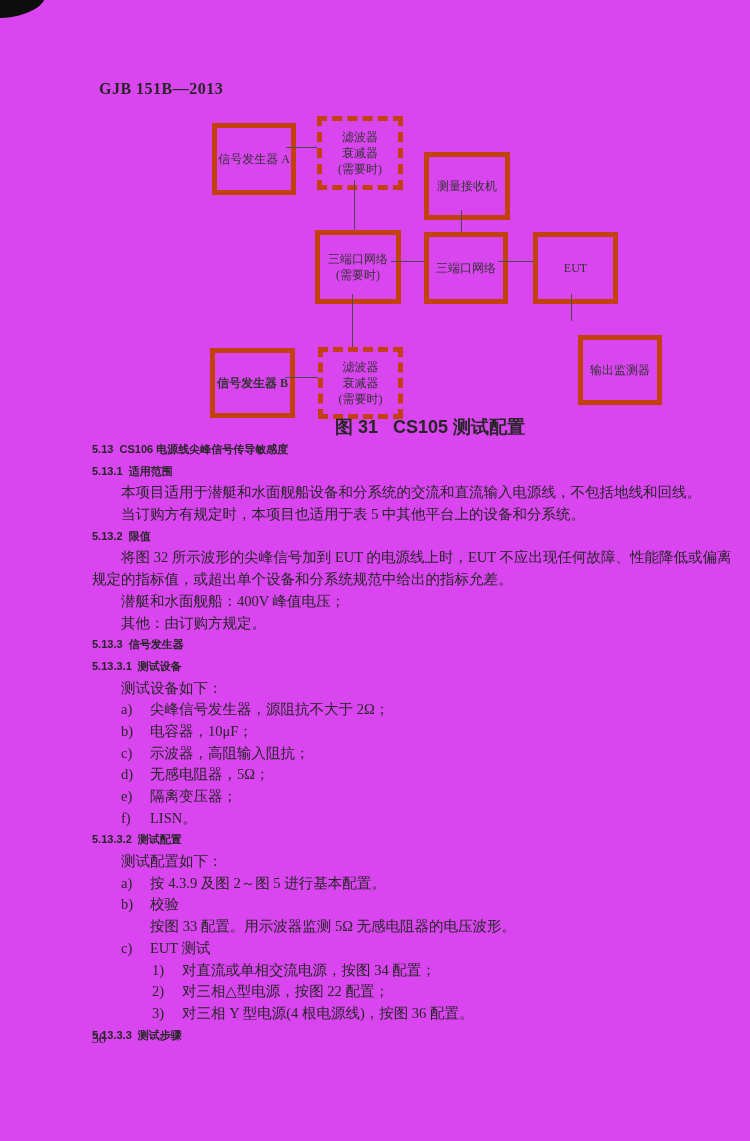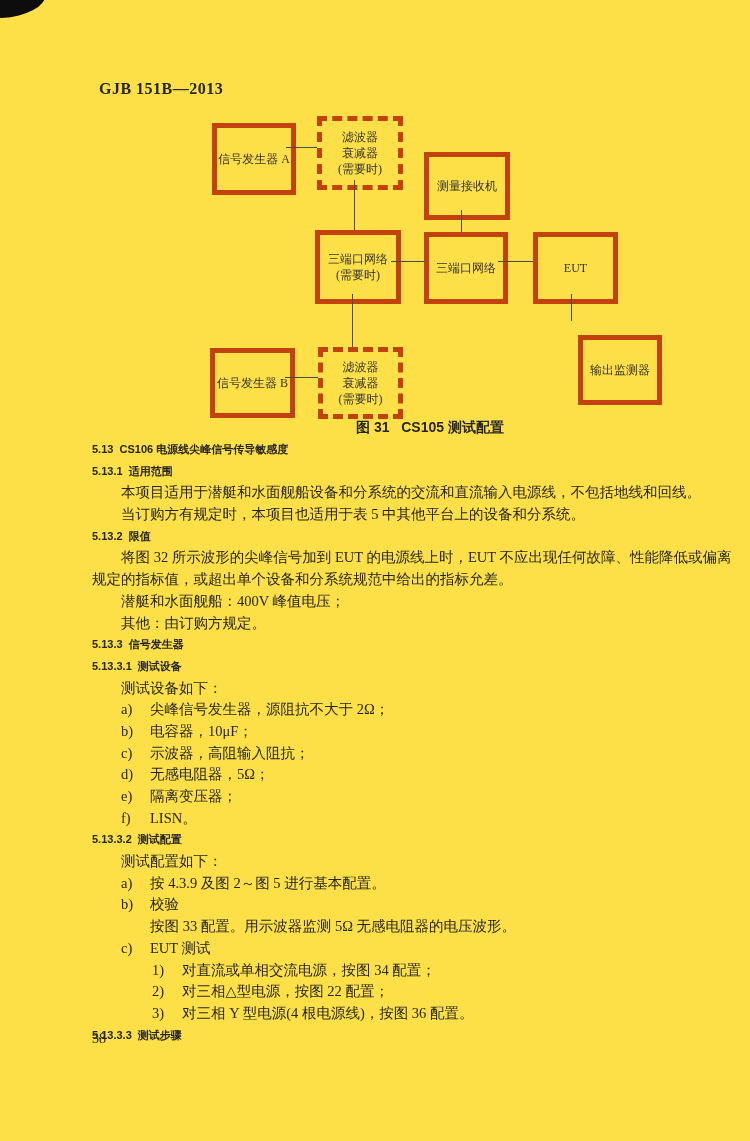--- a/index.html
+++ b/index.html
@@ -1,19 +1,19 @@
 <!DOCTYPE html>
 <html><head>
 <meta charset="utf-8">
 <style>
   html,body{margin:0;padding:0;}
   body{width:750px;height:1141px;background:#e8e8e8;}
   .page{
     position:relative;width:750px;height:1141px;overflow:hidden;
-    background:#fde047;color:#262626;
+    background:#d946ef;color:#262626;
     font-family:"Liberation Serif","DejaVu Serif",serif;
   }
   
   .corner-blob{
     position:absolute;left:-8px;top:-6px;width:54px;height:23px;
     background:#0d0d0d;border-radius:0 0 90% 10px / 0 0 100% 16px;
     transform:rotate(-3deg);
   }
   .hdr{
     position:absolute;left:99px;top:80px;
@@ -23,21 +23,21 @@
   .dbox{
     position:absolute;border:5px solid #c2410c;background:transparent;
     display:flex;align-items:center;justify-content:center;text-align:center;
     font-size:12px;line-height:16px;color:#333;white-space:pre-line;
   }
   .dashed{border-style:dashed;}
   .dline{position:absolute;background:#4a4a4a;}
   .fig-caption{
     position:absolute;left:300px;top:417px;width:260px;text-align:center;
     font-family:"Liberation Sans","DejaVu Sans",sans-serif;
-    font-weight:bold;font-size:14px;line-height:20px;white-space:pre;
+    font-weight:bold;font-size:18px;line-height:20px;white-space:pre;
   }
   
   .content{
     position:absolute;left:92px;top:439px;width:616px;
     font-size:14.5px;
   }
   .line{height:21.7px;line-height:21.7px;white-space:pre;}
   .h2,.h3{
     font-family:"Liberation Sans","DejaVu Sans",sans-serif;
     font-weight:bold;font-size:11px;
@@ -62,21 +62,21 @@
   <div>
     <div class="dbox" style="left:212px;top:123px;width:74px;height:62px;">信号发生器 A</div>
     <div class="dbox dashed" style="left:317px;top:116px;width:76px;height:64px;">滤波器
 衰减器
 (需要时)</div>
     <div class="dbox" style="left:424px;top:152px;width:76px;height:58px;">测量接收机</div>
     <div class="dbox" style="left:315px;top:230px;width:76px;height:64px;">三端口网络
 (需要时)</div>
     <div class="dbox" style="left:424px;top:232px;width:74px;height:62px;">三端口网络</div>
     <div class="dbox" style="left:533px;top:232px;width:75px;height:62px;">EUT</div>
-    <div class="dbox" style="left:210px;top:348px;width:75px;height:60px;">信号发生器 B</div>
+    <div class="dbox" style="left:210px;top:348px;width:75px;height:60px;font-weight:bold;">信号发生器 B</div>
     <div class="dbox dashed" style="left:318px;top:347px;width:75px;height:62px;">滤波器
 衰减器
 (需要时)</div>
     <div class="dbox" style="left:534px;top:335px;width:74px;height:60px;margin-left:44px;">输出监测器</div>
 
     <div class="dline" style="left:286px;top:147px;width:31px;height:1px;"></div>
     <div class="dline" style="left:354px;top:180px;width:1px;height:50px;"></div>
     <div class="dline" style="left:461px;top:210px;width:1px;height:22px;"></div>
     <div class="dline" style="left:391px;top:261px;width:33px;height:1px;"></div>
     <div class="dline" style="left:498px;top:261px;width:35px;height:1px;"></div>

